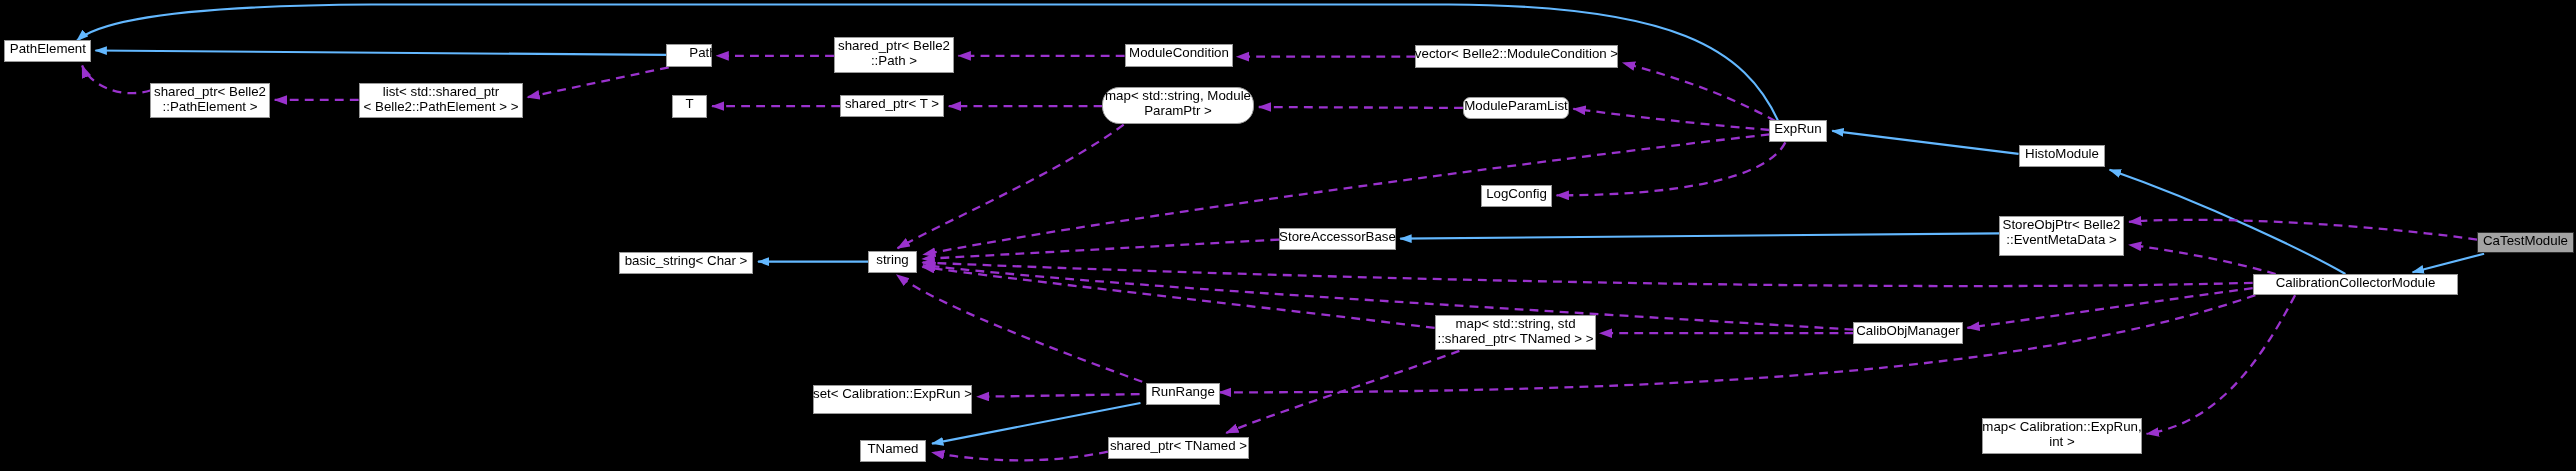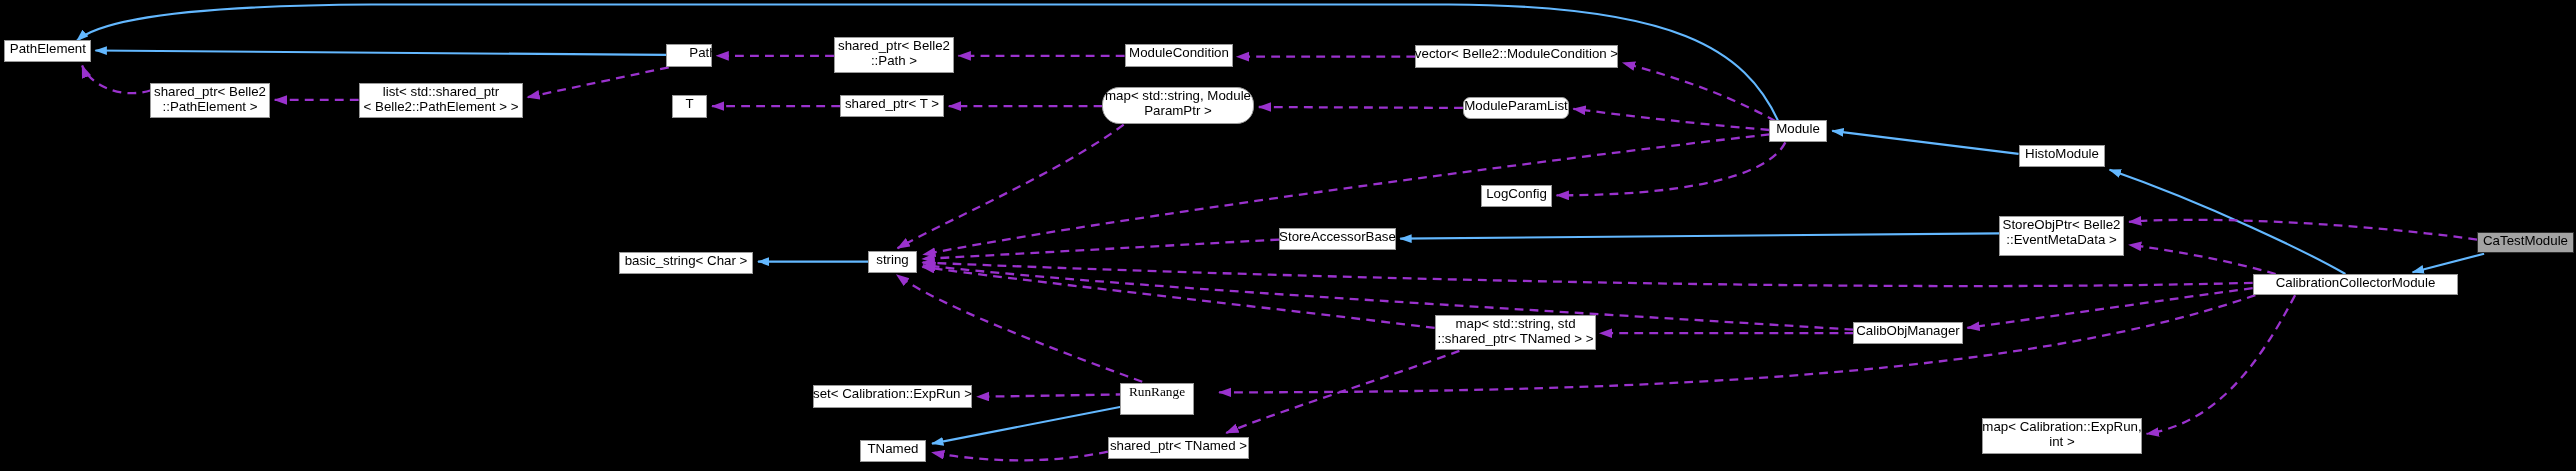--- a/index.html
+++ b/index.html
@@ -100,21 +100,21 @@
         <span>shared_ptr&lt; T &gt;</span>
       </div>
       <div class="node" style="left: 1102px; top: 87px; width: 152px; height: 37px; border-radius: 17px;">
         <span>map&lt; std::string, Module</span>
         <span>ParamPtr &gt;</span>
       </div>
       <div class="node" style="left: 1463px; top: 97px; width: 106px; height: 22px; border-radius: 7px;">
         <span>ModuleParamList</span>
       </div>
       <div class="node" style="left: 1769px; top: 120px; width: 58px; height: 22px;">
-        <span>Module</span>
+        <span>ExpRun</span>
       </div>
       <div class="node" style="left: 1481px; top: 185px; width: 71px; height: 22px;">
         <span>LogConfig</span>
       </div>
       <div class="node" style="left: 1279px; top: 228px; width: 117px; height: 22px;">
         <span>StoreAccessorBase</span>
       </div>
       <div class="node" style="left: 619px; top: 252px; width: 134px; height: 22px;">
         <span>basic_string&lt; Char &gt;</span>
       </div>
@@ -134,24 +134,24 @@
       <div class="node" style="left: 2253px; top: 274px; width: 205px; height: 21px;">
         <span>CalibrationCollectorModule</span>
       </div>
       <div class="node" style="left: 1435px; top: 315px; width: 161px; height: 35px;">
         <span>map&lt; std::string, std</span>
         <span>::shared_ptr&lt; TNamed &gt; &gt;</span>
       </div>
       <div class="node" style="left: 1853px; top: 322px; width: 110px; height: 22px;">
         <span>CalibObjManager</span>
       </div>
-      <div class="node" style="left: 813px; top: 385px; width: 159px; height: 23px;">
+      <div class="node" style="left: 813px; top: 385px; width: 159px; height: 29px;">
         <span>set&lt; Calibration::ExpRun &gt;</span>
       </div>
-      <div class="node" style="left: 1120px; top: 383px; width: 74px; height: 32px; font-family: Liberation Serif, serif;">
+      <div class="node" style="left: 1146px; top: 383px; width: 74px; height: 22px;">
         <span>RunRange</span>
       </div>
       <div class="node" style="left: 860px; top: 440px; width: 66px; height: 22px;">
         <span>TNamed</span>
       </div>
       <div class="node" style="left: 1108px; top: 437px; width: 141px; height: 22px;">
         <span>shared_ptr&lt; TNamed &gt;</span>
       </div>
       <div class="node" style="left: 1982px; top: 418px; width: 160px; height: 36px;">
         <span>map&lt; Calibration::ExpRun,</span>

